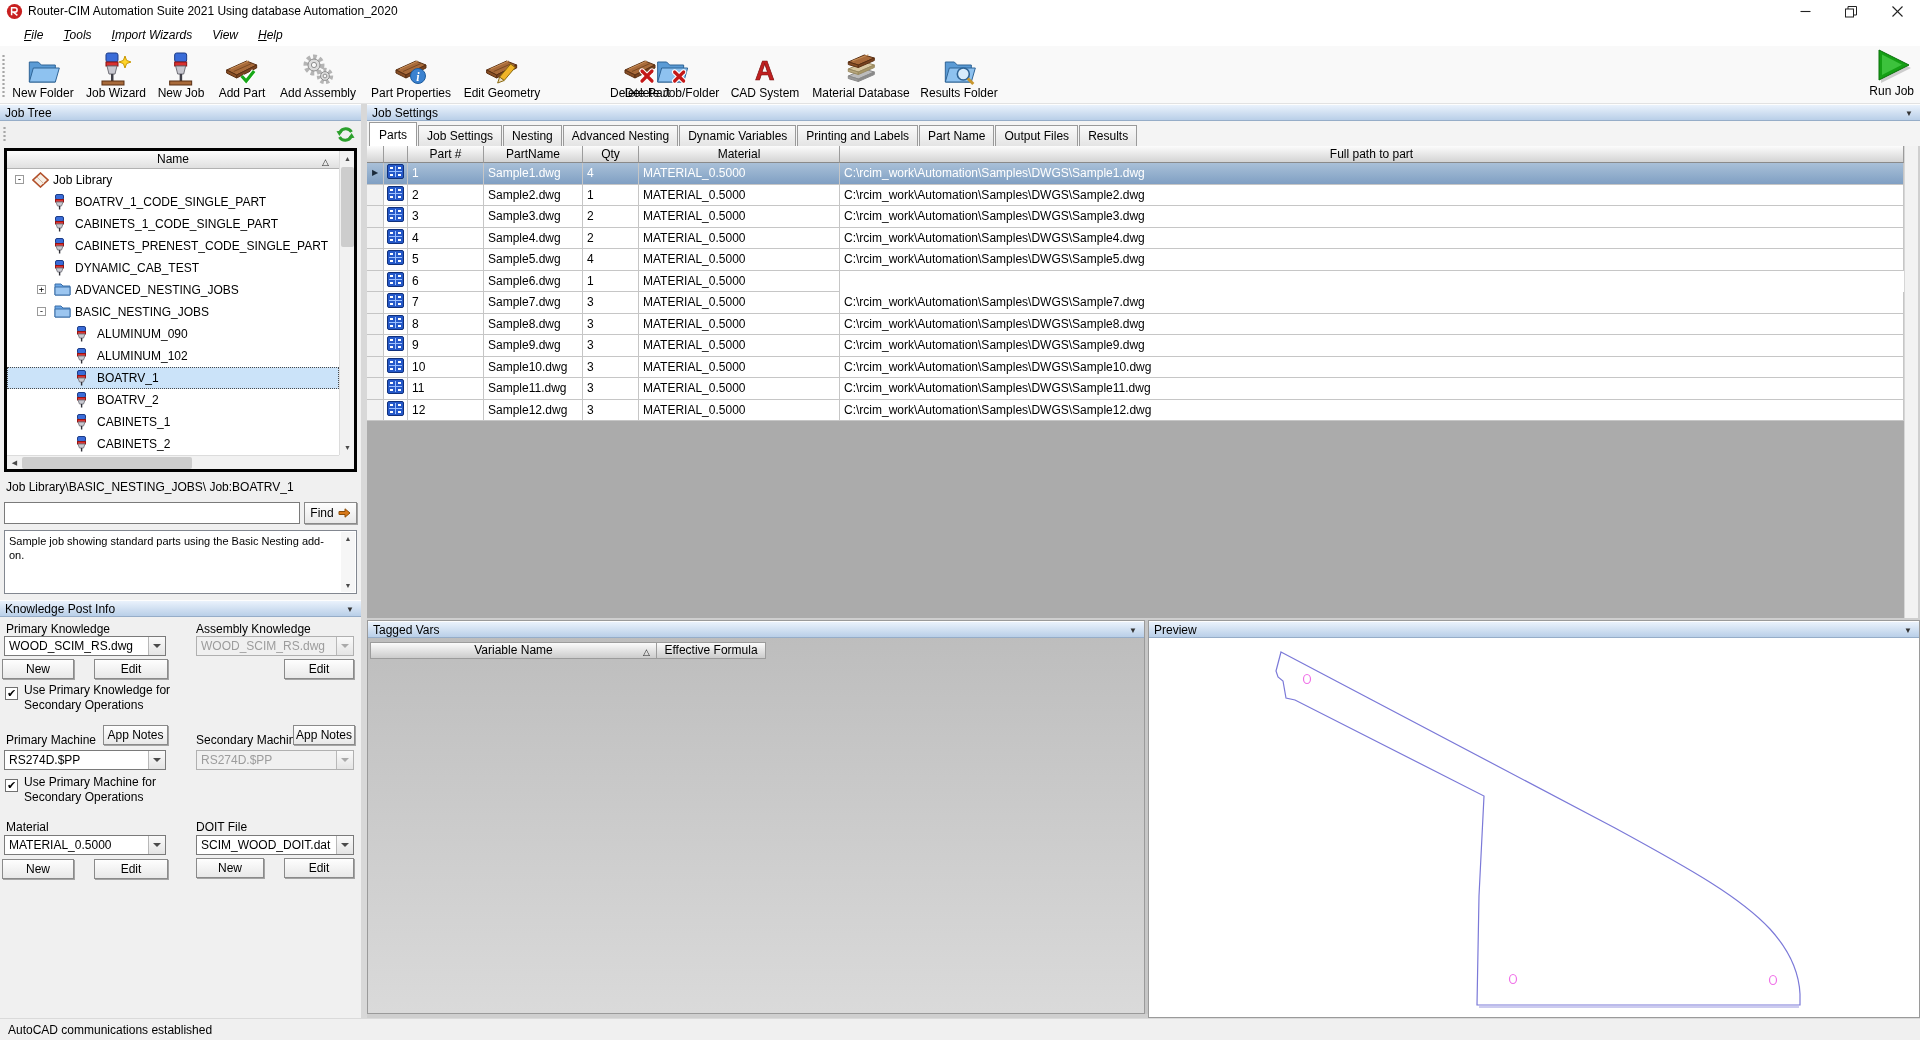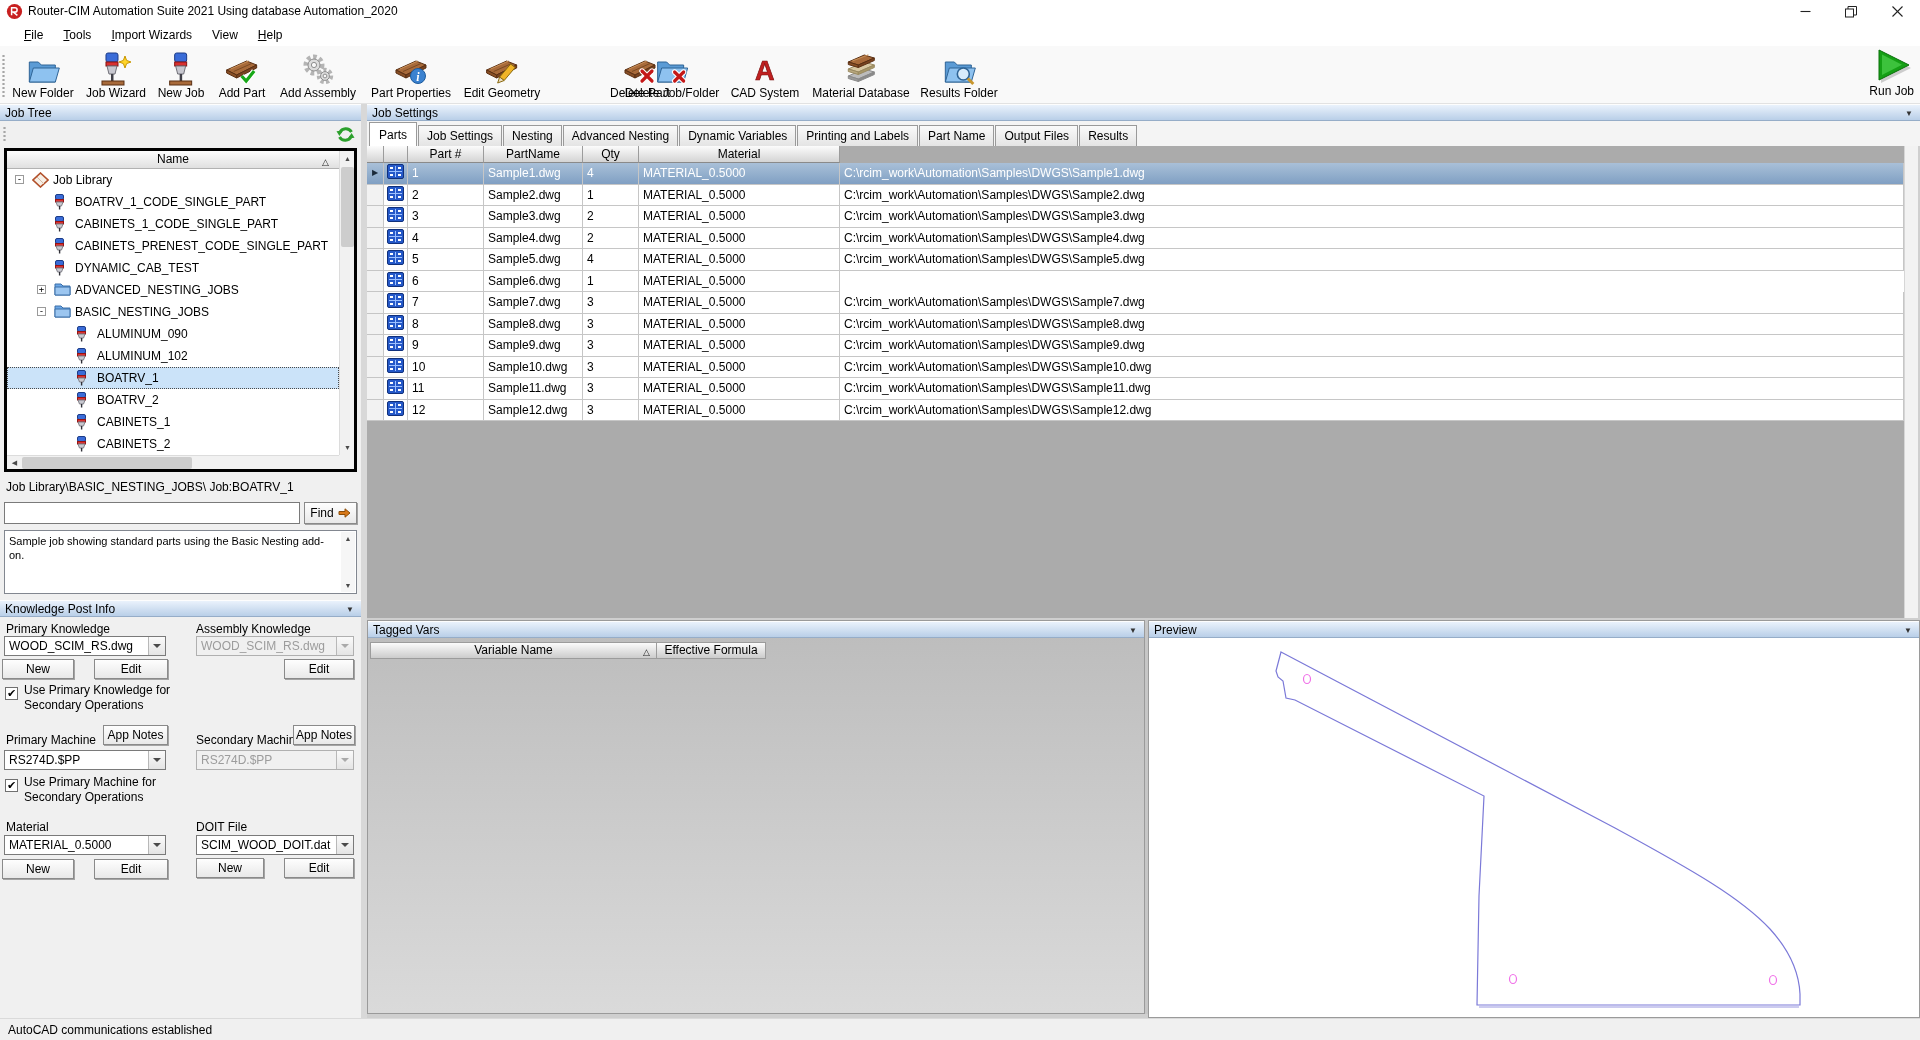--- a/index.html
+++ b/index.html
@@ -8,21 +8,21 @@
 
   
   .titlebar { position:absolute; left:0; top:0; width:1920px; height:23px; background:#fff; }
   .app-icon { position:absolute; left:6px; top:3px; width:17px; height:17px; }
   .title-text { position:absolute; left:28px; top:4px; font-size:12px; white-space:nowrap; }
   .win-btn { position:absolute; top:0; width:46px; height:23px; display:flex; align-items:center; justify-content:center; }
   .wb-min { left:1782px; } .wb-max { left:1828px; } .wb-close { left:1874px; }
 
   
   .menubar { position:absolute; left:0; top:23px; width:1920px; height:23px; background:#fff; display:flex; align-items:center; padding-left:14px; }
-  .menu-item { padding:3px 10px; white-space:nowrap; }
+  .menu-item { padding:3px 10px; white-space:nowrap;font-style:italic; }
   .menu-item u { text-decoration:underline; }
 
   
   .toolbar { position:absolute; left:0; top:46px; width:1920px; height:58px; background:#f9f9f9; border-bottom:1px solid #e2e2e2; }
   .grip { position:absolute; width:3px; background-image:radial-gradient(circle,#a6a6a6 1px,transparent 1.3px); background-size:3px 4px; }
   .tb-grip { left:2px; top:8px; height:44px; }
   .tb-item { position:absolute; top:4px; transform:translateX(-50%); text-align:center; white-space:nowrap; }
   .tb-icon { height:36px; display:flex; align-items:flex-end; justify-content:center; }
   .tb-label { font-size:12px; margin-top:0; }
   .tb-run { position:absolute; right:6px; top:2px; text-align:center; }
@@ -599,20 +599,21 @@
   <div class="tab-strip" id="tab-strip"><div class="tab active">Parts</div><div class="tab">Job Settings</div><div class="tab">Nesting</div><div class="tab">Advanced Nesting</div><div class="tab">Dynamic Variables</div><div class="tab">Printing and Labels</div><div class="tab">Part Name</div><div class="tab">Output Files</div><div class="tab">Results</div></div>
 
   <div class="grid-area">
     <div class="grid-header" id="grid-header">
         <div class="gh-cell" style="width: 17px;"></div>
         <div class="gh-cell" style="width: 24px;"></div>
         <div class="gh-cell" style="width: 76px;">Part #</div>
         <div class="gh-cell" style="width: 99px;">PartName</div>
         <div class="gh-cell" style="width: 56px;">Qty</div>
         <div class="gh-cell" style="width: 201px;">Material</div>
+        <div class="gh-cell" style="width: 1064px;">Full path to part</div>
       </div>
     <div id="grid-rows">
         <div class="grid-row selected">
           <div class="gr-cell gr-sel" style="width: 17px; font-size: 8px;">▶</div>
           <div class="gr-cell gr-icon" style="width: 24px;"><svg width="17" height="15" viewBox="0 0 17 15">
               <rect x="0.5" y="0.5" width="16" height="14" rx="1.5" fill="#2458c8" stroke="#10307c"></rect>
               <line x1="8.5" y1="2" x2="8.5" y2="13" stroke="#9cc0ff"></line>
               <line x1="2" y1="7.5" x2="15" y2="7.5" stroke="#9cc0ff"></line>
               <g fill="#fff">
                 <rect x="3" y="3" width="3" height="2"></rect>

